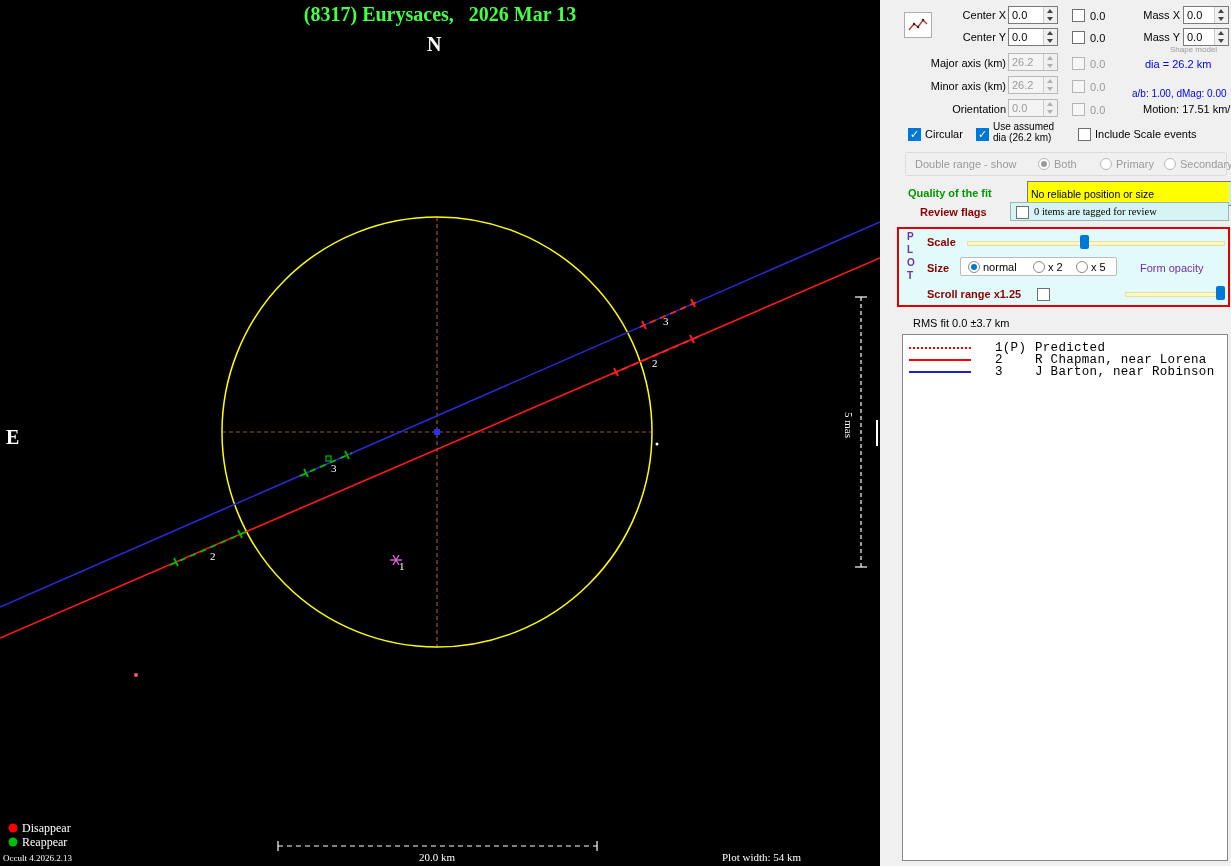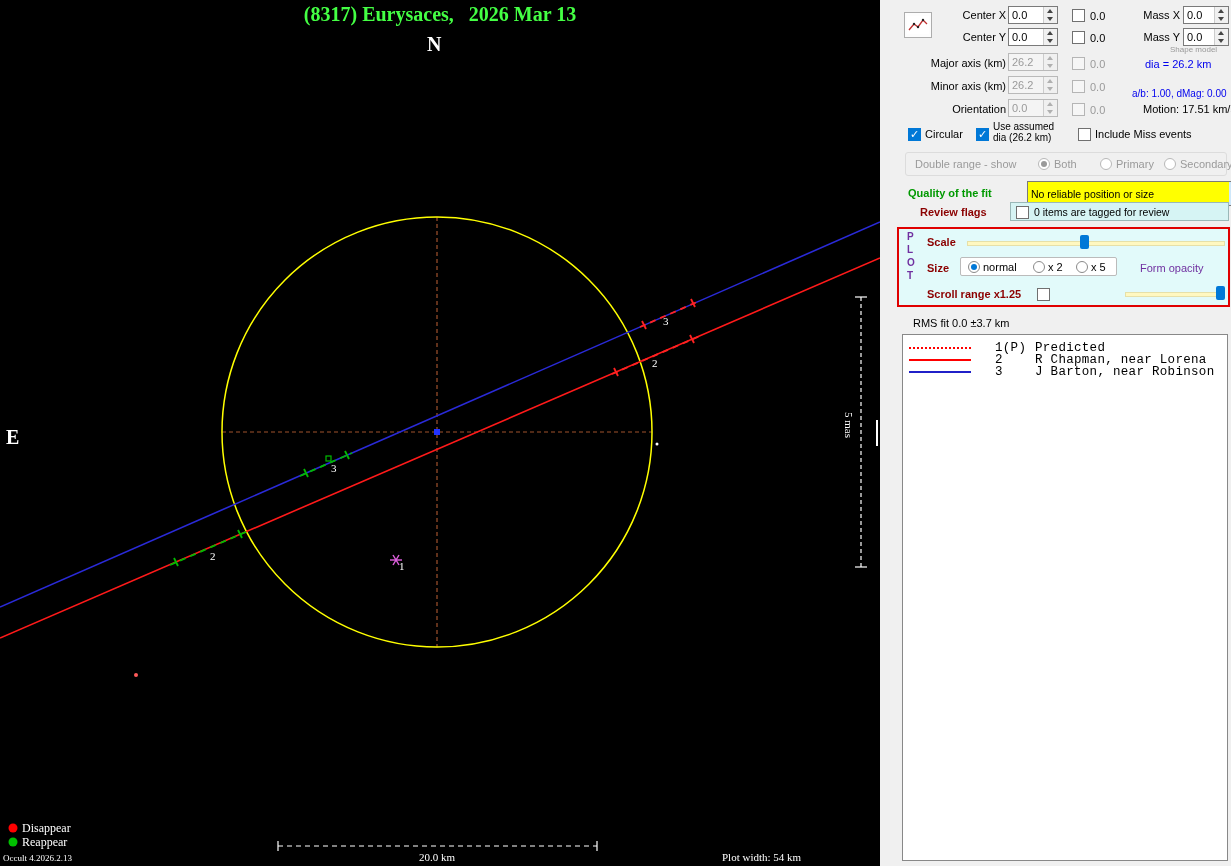--- a/index.html
+++ b/index.html
@@ -242,41 +242,41 @@
     <div class="cb disabled" style="left:192px;top:103px;"></div>
     <div class="lab gray" style="left:210px;top:104px;">0.0</div>
     <div class="lab" style="left:263px;top:103px;">Motion: 17.51 km/s</div>
 
     <div class="cb checked" style="left:28px;top:128px;"></div>
     <div class="lab" style="left:45px;top:128px;">Circular</div>
     <div class="cb checked" style="left:96px;top:128px;"></div>
     <div class="lab" style="left:113px;top:121px;font-size:10px;">Use assumed</div>
     <div class="lab" style="left:113px;top:132px;font-size:10px;">dia (26.2 km)</div>
     <div class="cb" style="left:198px;top:128px;"></div>
-    <div class="lab" style="left:215px;top:128px;">Include Miss events</div>
+    <div class="lab" style="left:215px;top:128px;">Include Scale events</div>
 
     <div class="groupbox" style="left:25px;top:152px;width:322px;height:24px;"></div>
     <div class="lab" style="left:33px;top:158px;color:#9a9a9a;background:#F0F0F0;padding:0 2px;">Double range - show</div>
     <div class="radio disabled sel" style="left:158px;top:158px;"></div>
     <div class="lab gray" style="left:174px;top:158px;">Both</div>
     <div class="radio disabled" style="left:220px;top:158px;"></div>
     <div class="lab gray" style="left:236px;top:158px;">Primary</div>
     <div class="radio disabled" style="left:284px;top:158px;"></div>
     <div class="lab gray" style="left:300px;top:158px;">Secondary</div>
 
     <div class="lab green" style="left:28px;top:187px;">Quality of the fit</div>
     <div class="combo" style="left:147px;top:181px;width:219px;height:25px;">
       <div class="ctext">No reliable position or size</div>
       <div class="carrow">
           <div class="chev"></div>
         </div>
     </div>
 
     <div class="lab maroon" style="left:40px;top:206px;">Review flags</div>
-    <div class="revbox" style="left:130px;top:202px;width:219px;height:19px;">
+    <div class="revbox" style="left:130px;top:202px;width:219px;height:19px;font-family:Liberation Serif, serif;">
       <div class="cb" style="left:5px;top:3px;"></div>
       <div class="lab" style="left:23px;top:3px;font-size:10.5px;">0 items are tagged for review</div>
     </div>
 
     <div class="plotbox">
       <div class="pl" style="top:2px;">P</div>
       <div class="pl" style="top:15px;">L</div>
       <div class="pl" style="top:28px;">O</div>
       <div class="pl" style="top:41px;">T</div>
 

